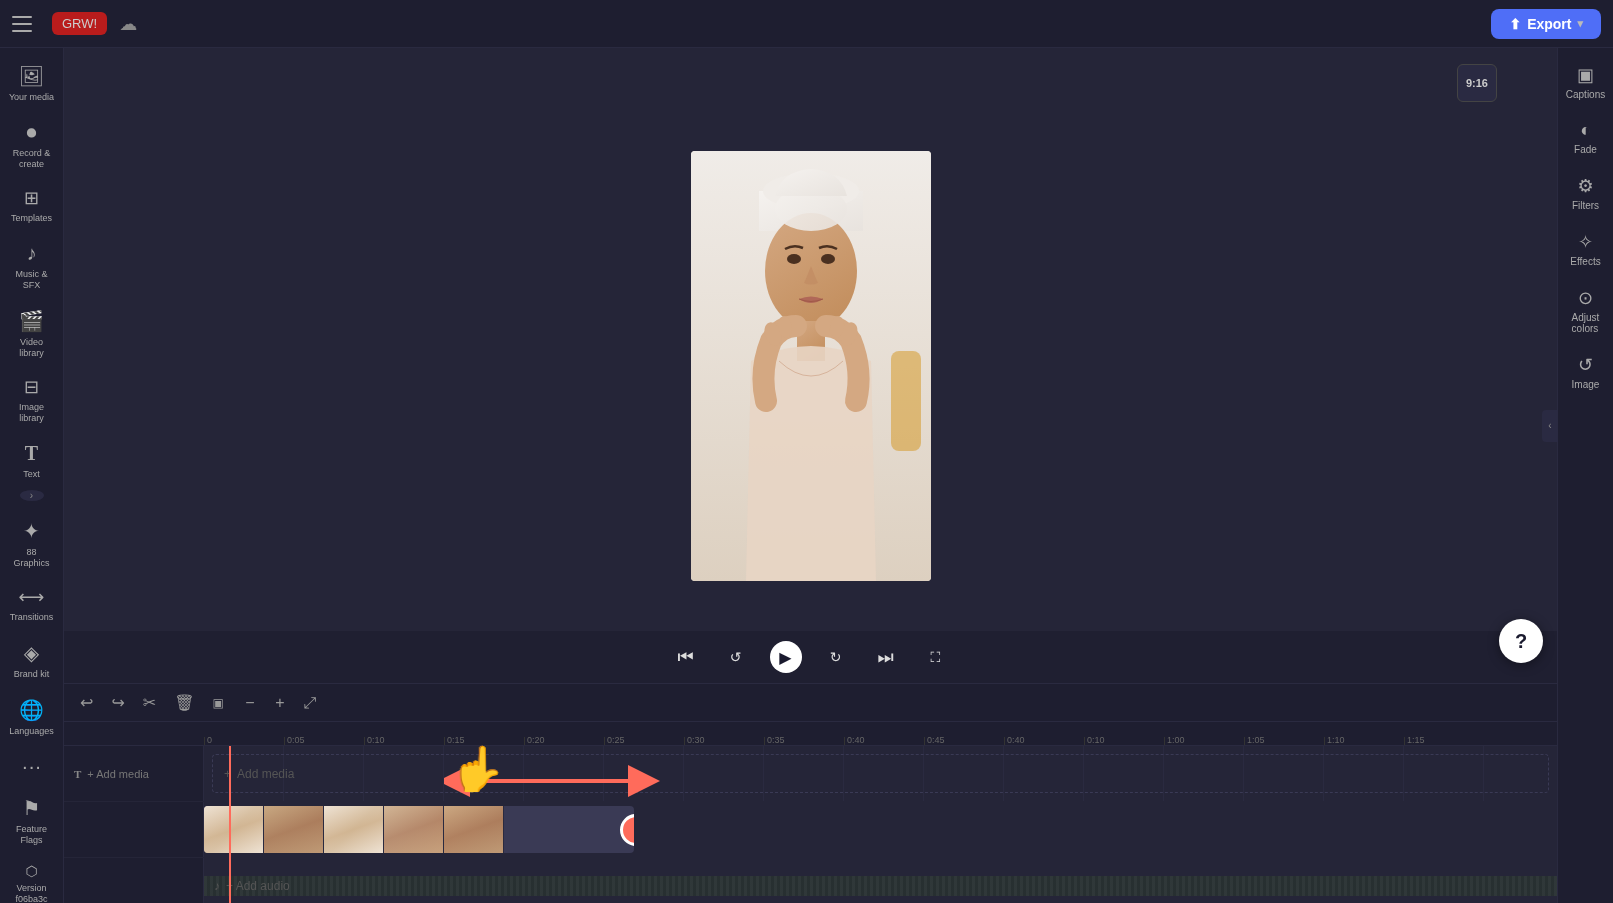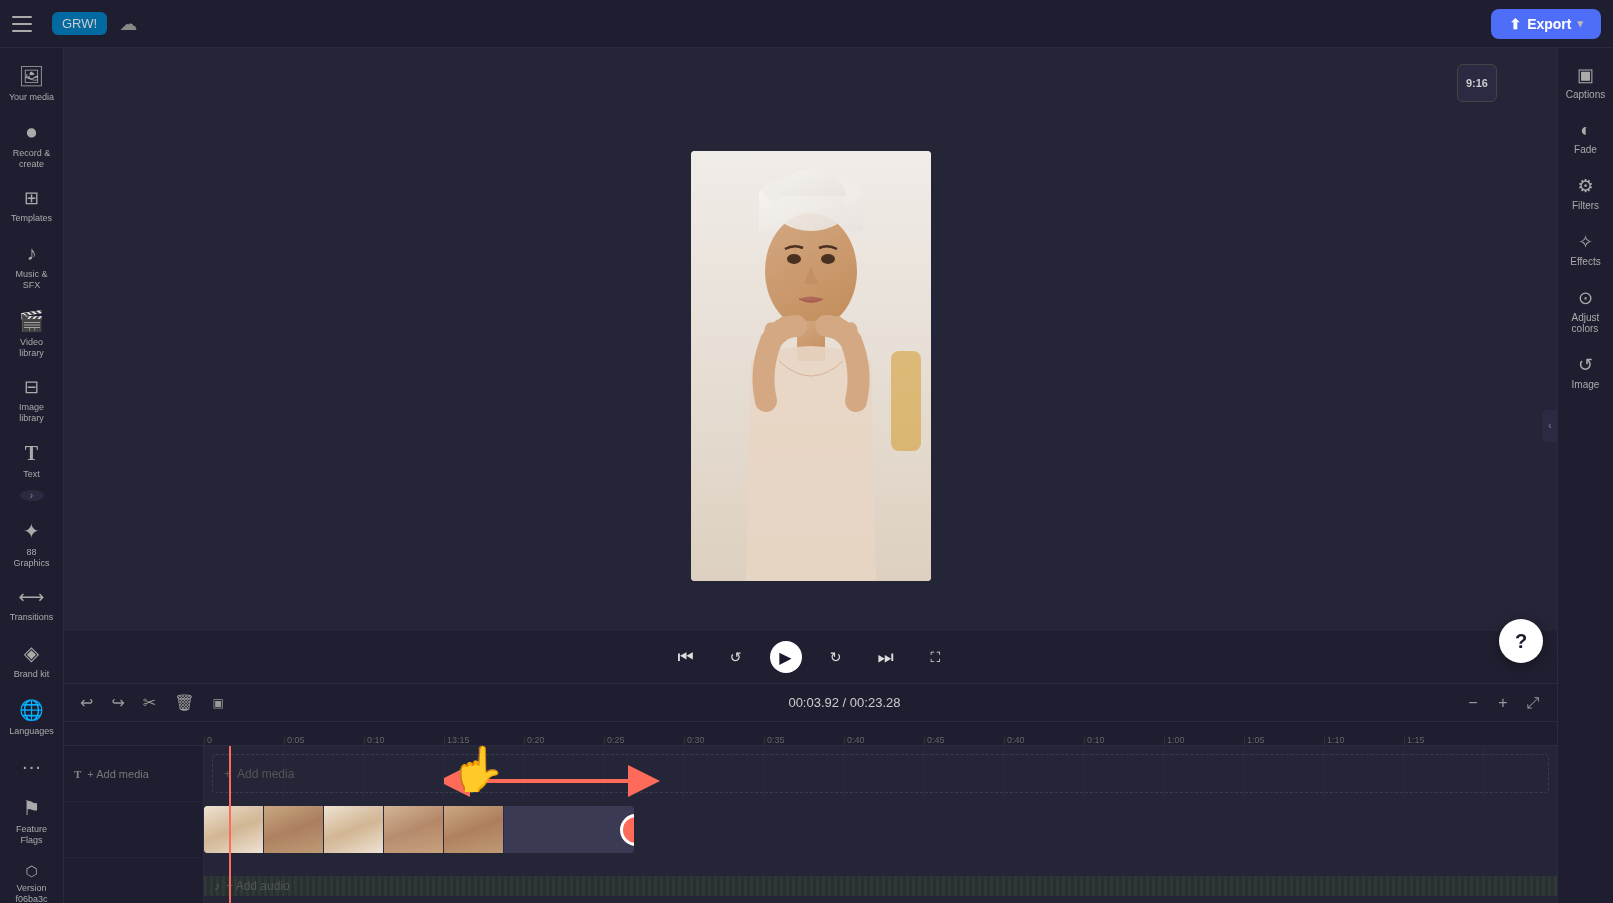--- a/index.html
+++ b/index.html
@@ -27,21 +27,21 @@
     }
     .topbar-menu-icon {
       width: 28px; height: 28px;
       display: flex; flex-direction: column; justify-content: center; gap: 5px;
       cursor: pointer;
     }
     .topbar-menu-icon span {
       display: block; width: 20px; height: 2px; background: #aaa; border-radius: 1px;
     }
     .topbar-title {
-      background: #0369a1;
+      background: #b91c1c;
       border-radius: 6px;
       padding: 4px 10px;
       font-size: 13px;
       color: #ccc;
       cursor: pointer;
     }
     .topbar-cloud-icon {
       font-size: 18px; color: #888; cursor: pointer;
     }
     .topbar-spacer { flex: 1; }
@@ -620,38 +620,35 @@
     </div>
 
     <div class="timeline-area">
 
       <div class="timeline-toolbar">
         <button class="tl-btn">↩</button>
         <button class="tl-btn">↪</button>
         <button class="tl-btn">✂</button>
         <button class="tl-btn">🗑</button>
         <button class="tl-btn" style="font-size:12px">▣</button>
-        <div class="tl-time">
-          <span>00:03.92 / 00:23.28</span>
-        </div>
         <div class="tl-zoom-controls">
           <button class="zoom-btn">−</button>
           <button class="zoom-btn">+</button>
           <button class="zoom-btn">⤢</button>
         </div>
       </div>
 
       <div class="timeline-tracks">
 
         <div class="timeline-ruler">
           <div class="ruler-marks">
             <div class="ruler-mark">0</div>
             <div class="ruler-mark">0:05</div>
             <div class="ruler-mark">0:10</div>
-            <div class="ruler-mark">13:15</div>
+            <div class="ruler-mark">0:15</div>
             <div class="ruler-mark">0:20</div>
             <div class="ruler-mark">0:25</div>
             <div class="ruler-mark">0:30</div>
             <div class="ruler-mark">0:35</div>
             <div class="ruler-mark">0:40</div>
             <div class="ruler-mark">0:45</div>
             <div class="ruler-mark">0:40</div>
             <div class="ruler-mark">0:10</div>
             <div class="ruler-mark">1:00</div>
             <div class="ruler-mark">1:05</div>

